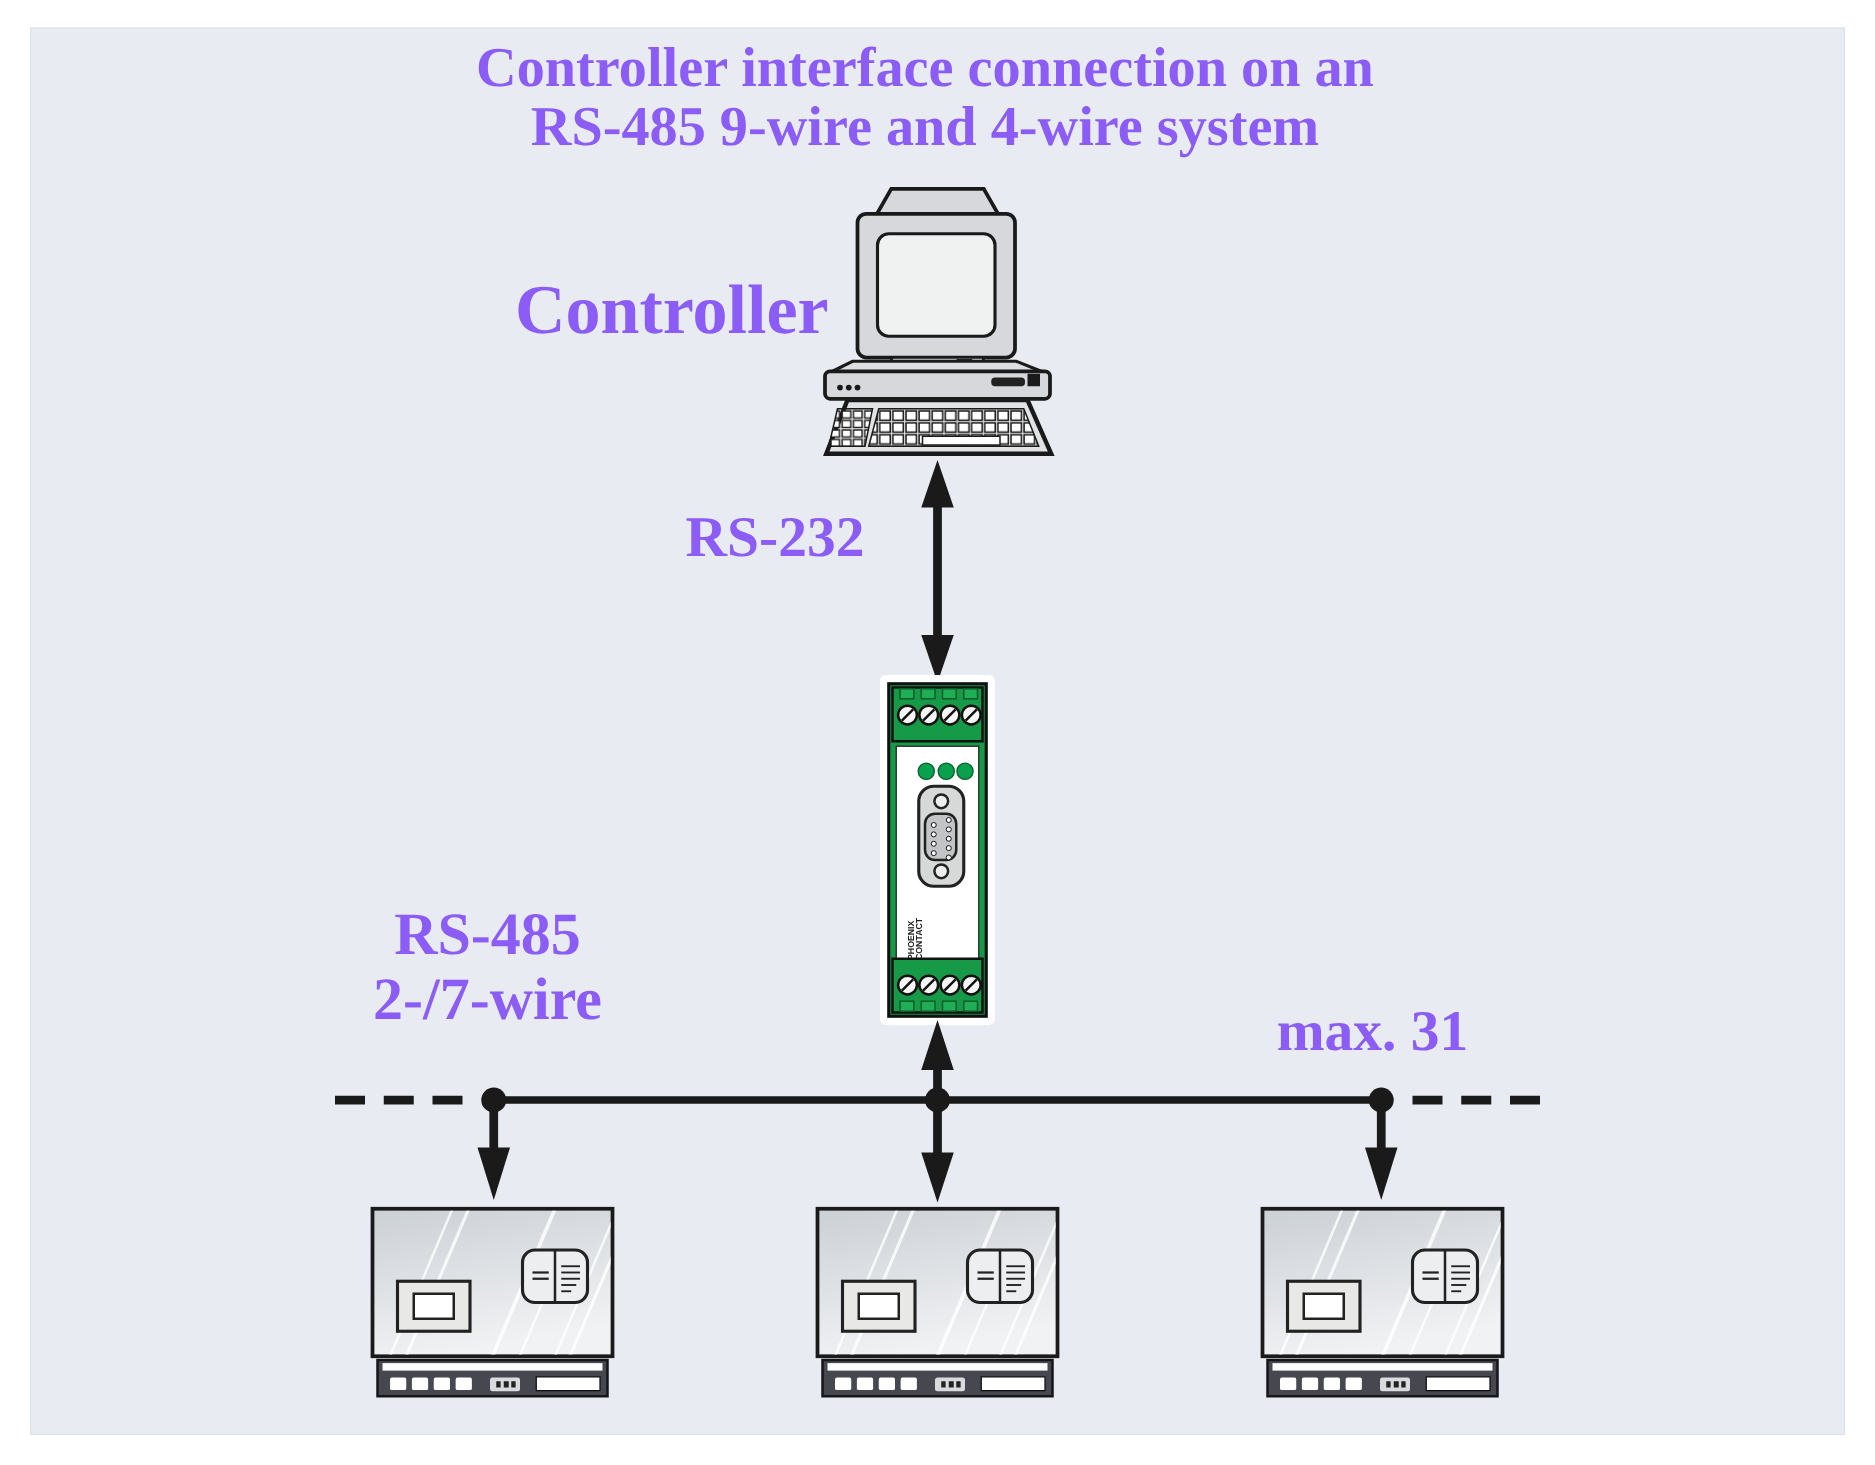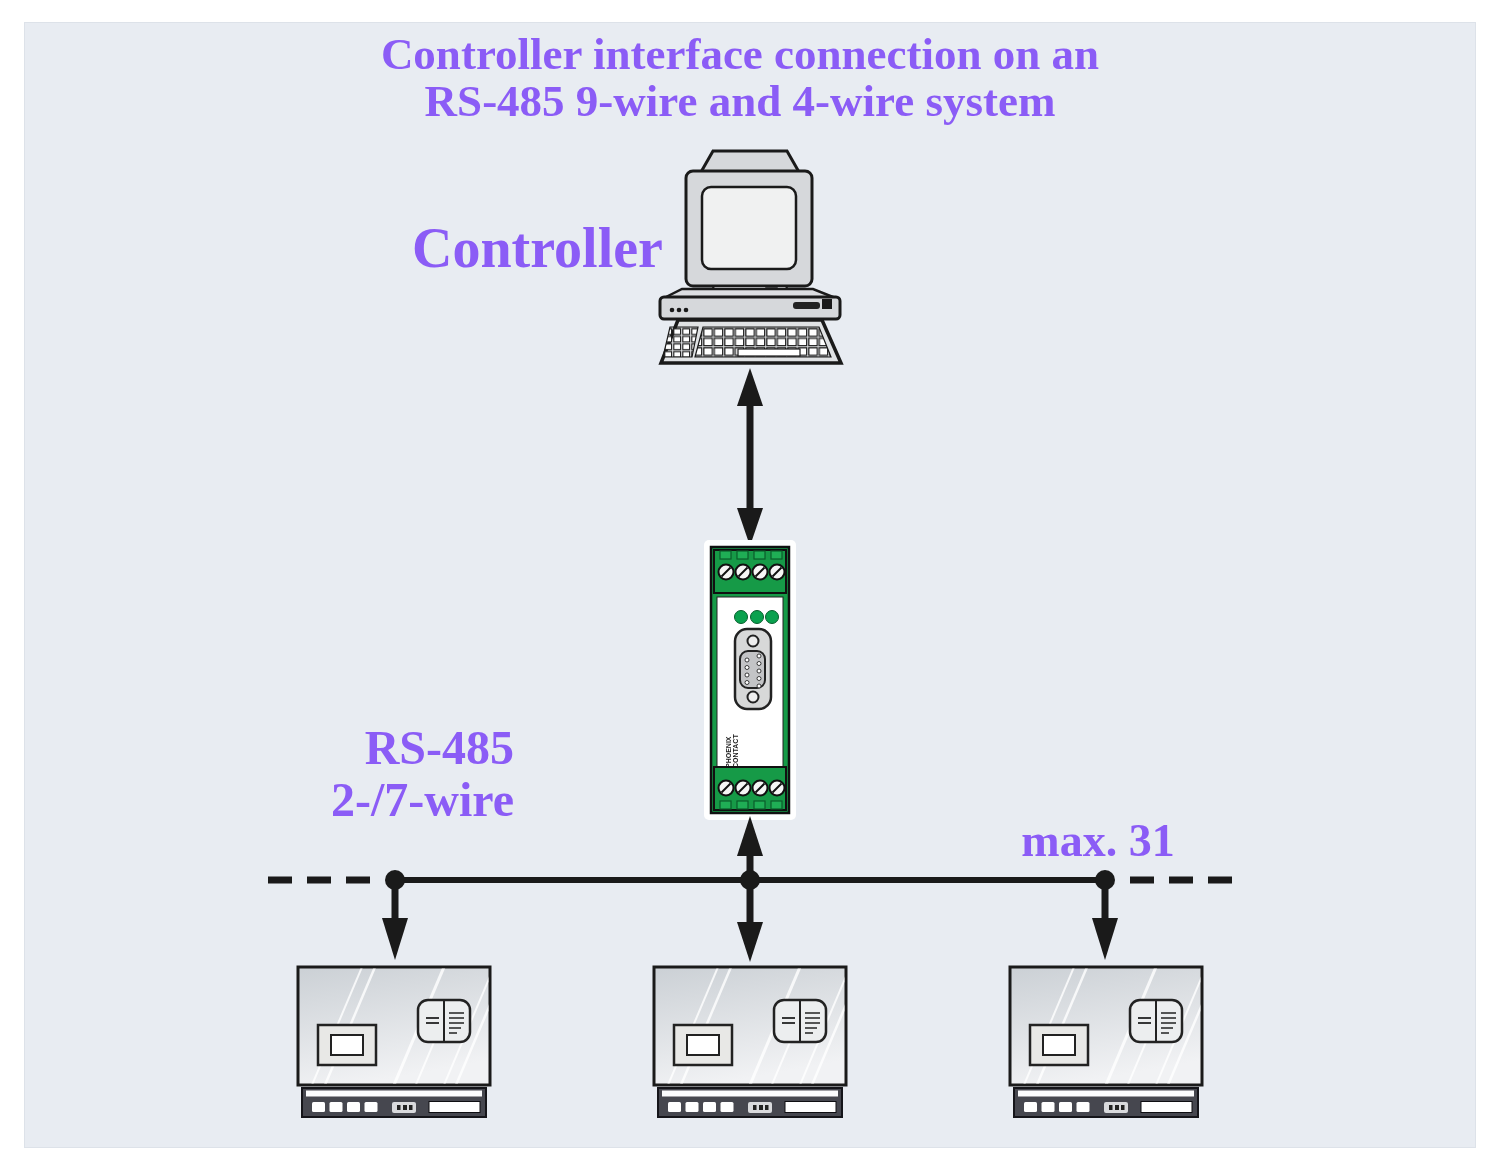--- a/index.html
+++ b/index.html
@@ -5,35 +5,36 @@
   html,body{margin:0;padding:0;background:#ffffff;}
   .page{position:relative;width:1500px;height:1172px;background:#ffffff;overflow:hidden;
         font-family:"Liberation Sans", sans-serif;color:#1c1c1c;}
   .panel{position:absolute;left:24px;top:22px;width:1452px;height:1126px;
          background:#e8ecf2;border:1px solid #dde2e9;box-sizing:border-box;}
   .diagram-svg{position:absolute;left:0;top:0;width:1500px;height:1172px;}
   .lbl{position:absolute;font-weight:bold;color:#8b5cf6;text-align:center;white-space:nowrap;font-family:Liberation Serif, serif;}
   .title{left:0;top:31px;width:1480px;font-size:45px;line-height:47px;}
   .controller{left:412px;top:216px;width:240px;font-size:56px;}
   .rs232{left:500px;top:406px;width:240px;font-size:46px;line-height:48px;}
-  .rs485{left:266px;top:722px;width:248px;font-size:48px;line-height:52px;text-align:right;}
-  .max31{left:988px;top:798px;width:220px;font-size:46px;margin-top:16px;}
+  .rs485{left:266px;top:722px;width:248px;font-size:48px;line-height:52px;}
+  .max31{left:988px;top:798px;width:220px;font-size:46px;}
 </style>
 </head>
 <body>
 
 <div class="page">
   <div class="panel"></div>
 
   <div class="lbl title">
     <div>Controller interface connection on an</div>
     <div>RS-485 9-wire and 4-wire system</div>
   </div>
   <div class="lbl controller">Controller</div>
   <div class="lbl rs232">
+    <div>RS-232</div>
   </div>
   <div class="lbl rs485">
     <div>RS-485</div>
     <div>2-/7-wire</div>
   </div>
   <div class="lbl max31">max. 31</div>
 
   <svg class="diagram-svg" viewBox="0 0 1500 1172">
     <defs>
       <linearGradient id="devGrad" x1="0" y1="0" x2="0.3" y2="1">

